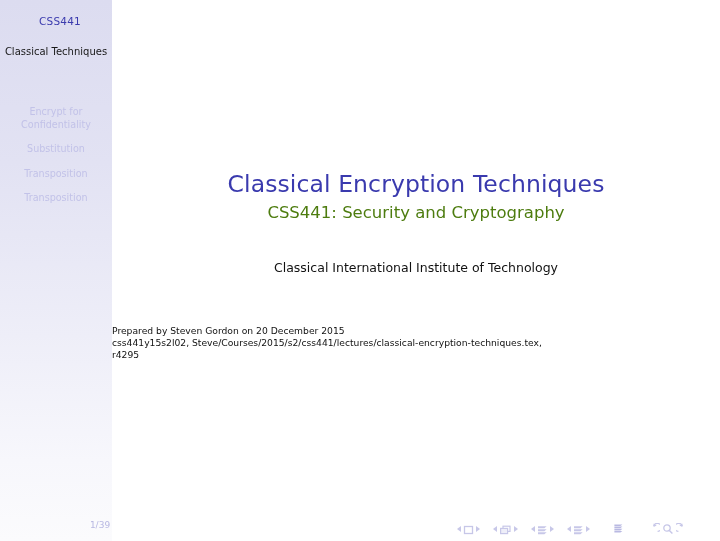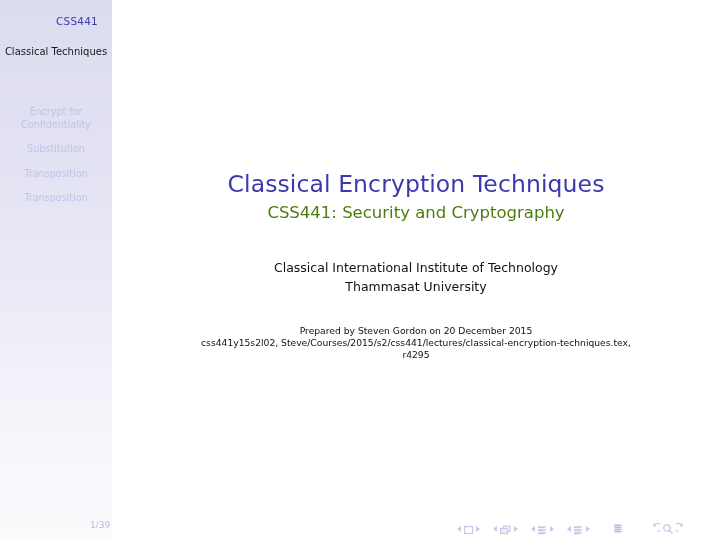--- a/index.html
+++ b/index.html
@@ -35,21 +35,20 @@
 
   .sidebar-title {
     position: absolute;
     top: 15px;
     left: 0;
     width: 120px;
     text-align: center;
     font-size: 10.5px;
     color: #3b3bae;
     letter-spacing: 0.2px;
-    padding-left: 17px;
   }
 
   .sidebar-section {
     position: absolute;
     top: 45px;
     left: 0;
     width: 112px;
     text-align: center;
     font-size: 10px;
     line-height: 14px;
@@ -124,21 +123,20 @@
     font-size: 12.5px;
     line-height: 19px;
     color: #111111;
   }
 
   .colophon {
     position: absolute;
     top: 325px;
     left: 0;
     width: 608px;
-    text-align: center;
     font-size: 9.2px;
     line-height: 12.2px;
     color: #111111;
   }
 
   
   .navbar {
     position: absolute;
     top: 521px;
     left: 455px;
@@ -201,21 +199,20 @@
   </div>
 
   <div class="main">
 
     <div class="doc-title">Classical Encryption Techniques</div>
 
     <div class="doc-subtitle">CSS441: Security and Cryptography</div>
 
     <div class="institute">
       <div>Classical International Institute of Technology</div>
-      <div>Thammasat University</div>
     </div>
 
     <div class="colophon">
       <div>Prepared by Steven Gordon on 20 December 2015</div>
       <div>css441y15s2l02, Steve/Courses/2015/s2/css441/lectures/classical-encryption-techniques.tex,</div>
       <div>r4295</div>
     </div>
   </div>
 
   <div class="navbar">

